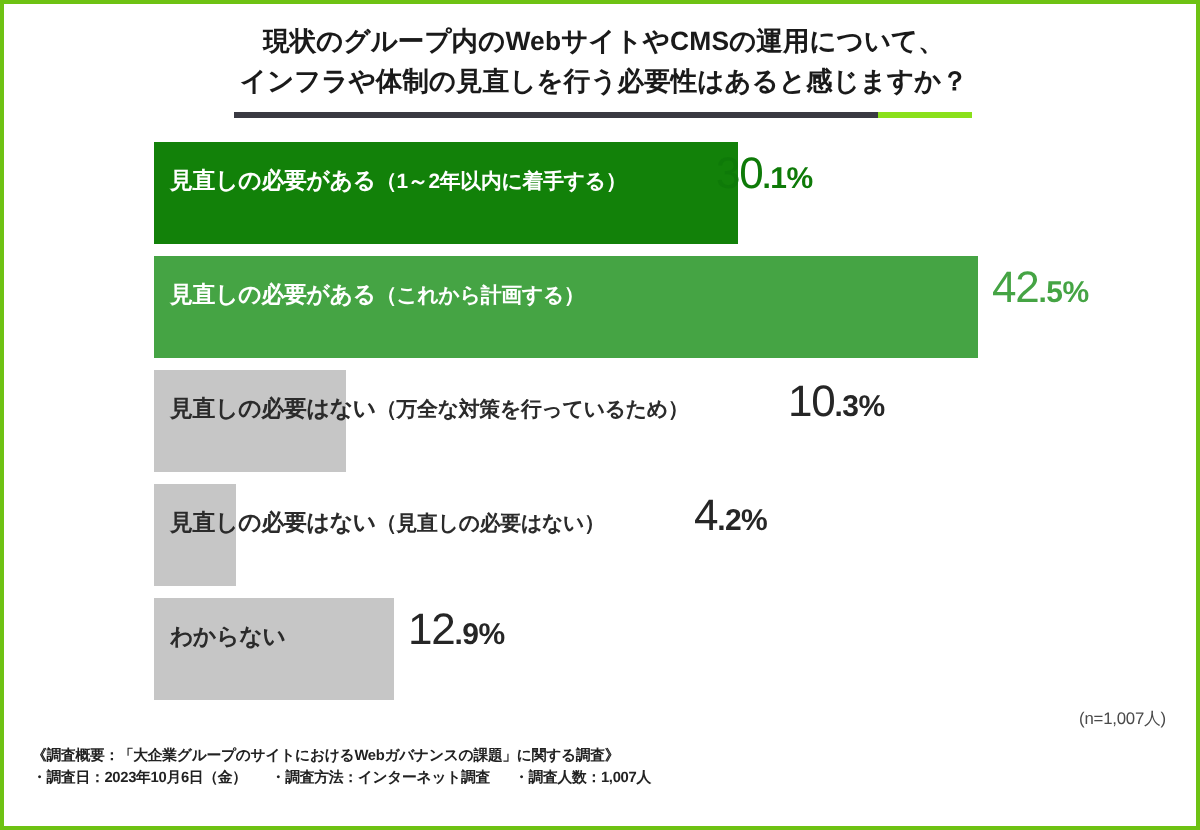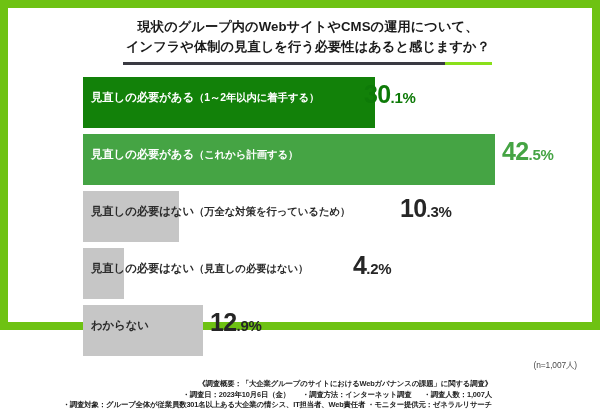--- a/index.html
+++ b/index.html
@@ -9,23 +9,23 @@
   body {
     width: 600px;
     height: 415px;
     background: #ffffff;
     font-family: "Liberation Sans", "DejaVu Sans", sans-serif;
     overflow: hidden;
   }
   #poster {
     position: relative;
     width: 600px;
-    height: 330px;
+    height: 415px;
     box-sizing: border-box;
-    border: 8px solid #15803d;
+    border: 2px solid #15803d;
     background: #ffffff;
   }
   
   .title-block {
     position: absolute;
     left: 0;
     top: 9px;
     width: 600px;
     text-align: center;
   }
@@ -93,22 +93,22 @@
   }
 
   .value {
     position: absolute;
     top: 8px;
     white-space: nowrap;
     line-height: 1;
     font-weight: bold;
   }
   .value .big {
-    font-size: 25px;
-    font-weight: bold;
+    font-size: 22px;
+    font-weight: normal;
     letter-spacing: -0.6px;
   }
   .value .small {
     font-size: 15px;
     font-weight: bold;
     letter-spacing: -0.3px;
   }
   .value.v-dark { color: #0e7a08; }
   .value.v-mid  { color: #45a444; }
   .value.v-grey { color: #262626; }
@@ -130,21 +130,20 @@
     top: 371px;
     width: 470px;
   }
   .footer-line {
     font-size: 7.4px;
     color: #222222;
     line-height: 10.6px;
     white-space: nowrap;
     letter-spacing: -0.15px;
     font-weight: bold;
-    text-align: right;
   }
   .footer-line .sep { display: inline-block; width: 12px; }
   
   .logo {
     position: absolute;
     left: 478px;
     top: 383px;
     display: flex;
     align-items: center;
     gap: 4px;
@@ -210,17 +209,16 @@
       <div class="value v-grey" style="left:202px"><span class="big">12</span><span class="small">.9%</span></div>
     </div>
 
   </div>
 
   <div class="n-note">(n=1,007人)</div>
 
   <div class="footer">
     <div class="footer-line">《調査概要：「大企業グループのサイトにおけるWebガバナンスの課題」に関する調査》</div>
     <div class="footer-line"><span>・調査日：2023年10月6日（金）</span><span class="sep"></span><span>・調査方法：インターネット調査</span><span class="sep"></span><span>・調査人数：1,007人</span></div>
-    <div class="footer-line"><span>・調査対象：グループ全体が従業員数301名以上ある大企業の情シス、IT担当者、Web責任者</span> <span>・モニター提供元：ゼネラルリサーチ</span></div>
   </div>
 
 
 </div>
 
 </body></html>

